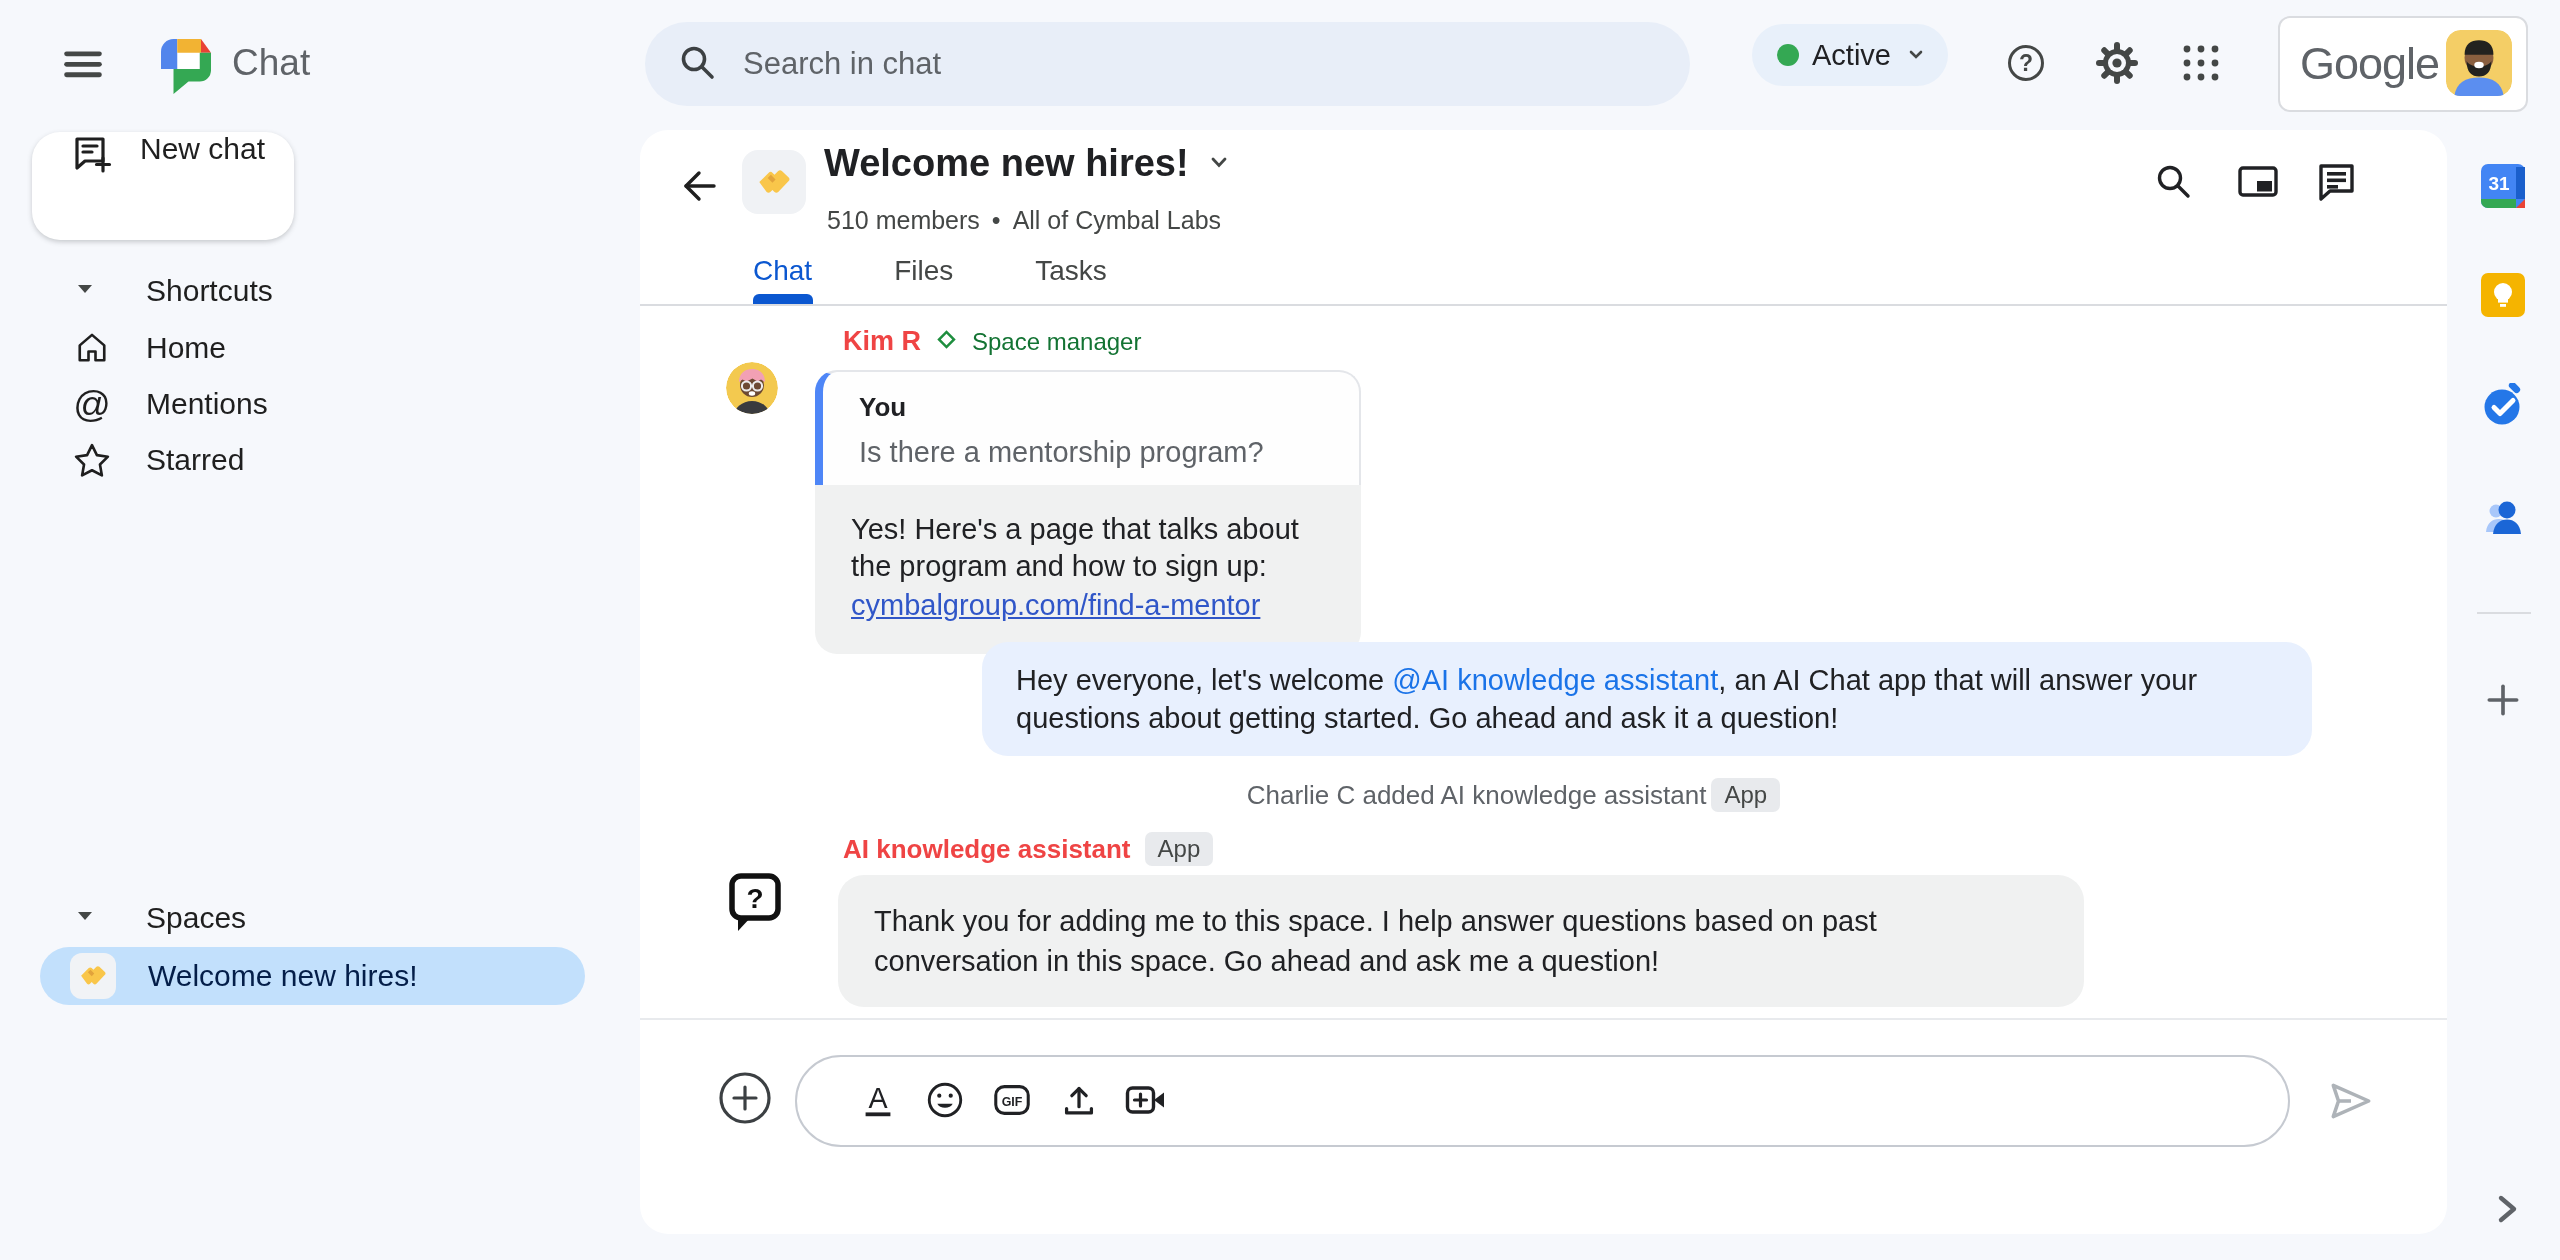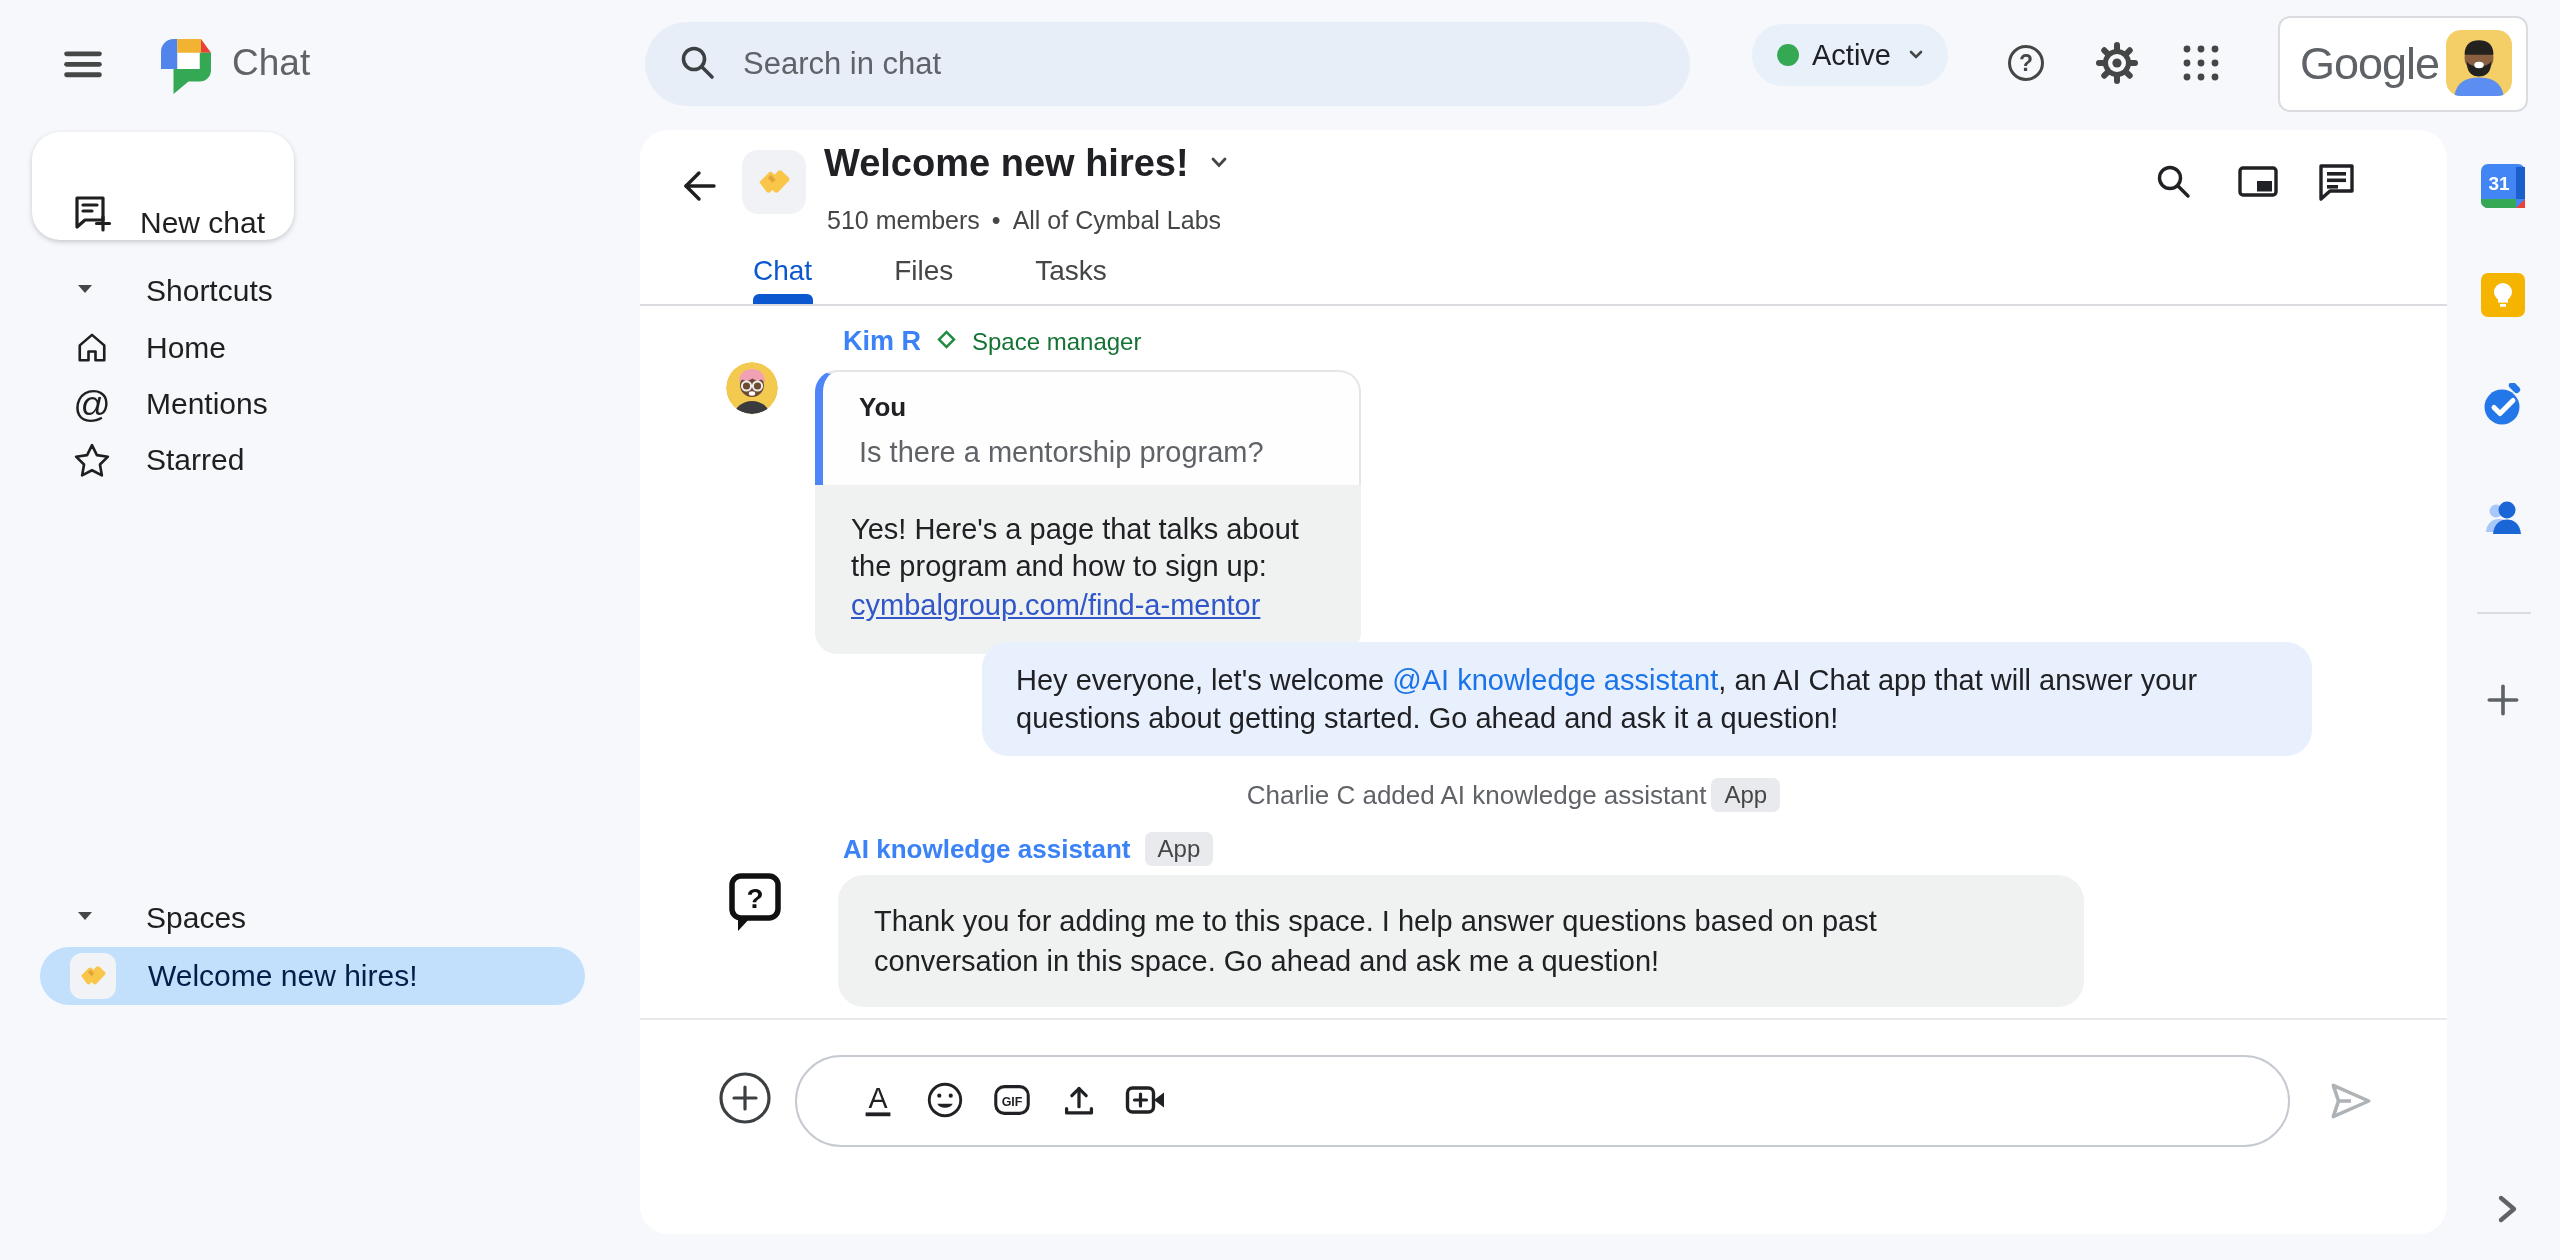--- a/index.html
+++ b/index.html
@@ -22,21 +22,21 @@
   .status .lbl{font-size:29px;color:#202124}
   .tb-ic{position:absolute;top:42px;width:44px;height:44px;display:flex;align-items:center;justify-content:center}
   .help-btn{left:2004px}.gear-btn{left:2095px}.apps-btn{left:2179px}
   .account{position:absolute;left:2278px;top:16px;width:250px;height:96px;background:#fff;border:2px solid #DADCE0;
            border-radius:12px;display:flex;align-items:center;justify-content:space-between;padding:0 14px 0 20px}
   .glogo{font-size:45px;font-weight:500;color:#5F6368;letter-spacing:-1px}
 
   
   .sidebar{position:absolute;left:0;top:130px;width:640px;height:1130px}
   .new-chat{position:absolute;left:32px;top:2px;width:262px;height:108px;background:#fff;border-radius:28px;
-            box-shadow:0 2px 5px rgba(60,64,67,.25);display:flex;align-items:flex-end;gap:24px;padding-left:38px}
+            box-shadow:0 2px 5px rgba(60,64,67,.25);display:flex;align-items:flex-start;gap:24px;padding-left:38px}
   .new-chat .lbl{font-size:30px;font-weight:500;color:#1F1F1F}
   .sec-head{position:absolute;left:0;width:640px;height:48px;display:flex;align-items:center}
   .sec-head .tri{position:absolute;left:74px}
   .sec-head .lbl{position:absolute;left:146px;font-size:30px;font-weight:500;color:#1F1F1F}
   .nav-item{position:absolute;left:0;width:640px;height:50px;display:flex;align-items:center}
   .nav-item .ic{position:absolute;left:70px;width:44px;height:44px;display:flex;align-items:center;justify-content:center}
   .nav-item .lbl{position:absolute;left:146px;font-size:30px;color:#1F1F1F}
   .at-glyph{font-size:37px;color:#1F1F1F;line-height:1}
   .space-pill{position:absolute;left:40px;top:817px;width:545px;height:58px;background:#C2E0FC;border-radius:29px;
               display:flex;align-items:center}
@@ -55,21 +55,21 @@
   .hd-ic{position:absolute;top:31px;width:44px;height:44px;display:flex;align-items:center;justify-content:center}
   .hd-search{left:1512px}.hd-pip{left:1596px}.hd-thread{left:1674px}
   .tabs{position:absolute;left:113px;top:118px;display:flex;gap:82px}
   .tab{font-size:28px;font-weight:500;color:#444746;height:46px}
   .tab.active{color:#0B57D0}
   .tab-underline{position:absolute;left:113px;top:164px;width:60px;height:10px;background:#0B57D0;border-radius:6px 6px 0 0}
   .tabs-divider{position:absolute;left:0;right:0;top:174px;height:2px;background:#DADCE0}
 
   
   .name-row{position:absolute;display:flex;align-items:center;gap:14px}
-  .sender{font-size:27px;font-weight:700;color:#3b82f6}
+  .sender{font-size:27px;font-weight:700;color:#ef4444}
   .role{font-size:24px;color:#137333}
   .badge{background:#E8EAED;color:#444746;font-size:24px;padding:3px 13px;border-radius:7px}
   .msg1-name{left:203px;top:196px}
   .kim-avatar{position:absolute;left:86px;top:232px;width:52px;height:52px;border-radius:50%;overflow:hidden}
   .quote-card{position:absolute;left:175px;top:240px;width:546px}
   .quote-top{background:#FEFEFE;border:2px solid #E4E6EA;border-left:8px solid #4E86F7;
              border-radius:22px 22px 0 0;border-bottom:none;padding:20px 20px 16px 36px}
   .quote-author{font-size:26px;font-weight:700;color:#202124}
   .quote-text{font-size:29px;color:#5F6368;margin-top:13px}
   .quote-reply{background:#F0F1F1;border-radius:0 0 22px 22px;padding:26px 36px 30px 36px;

